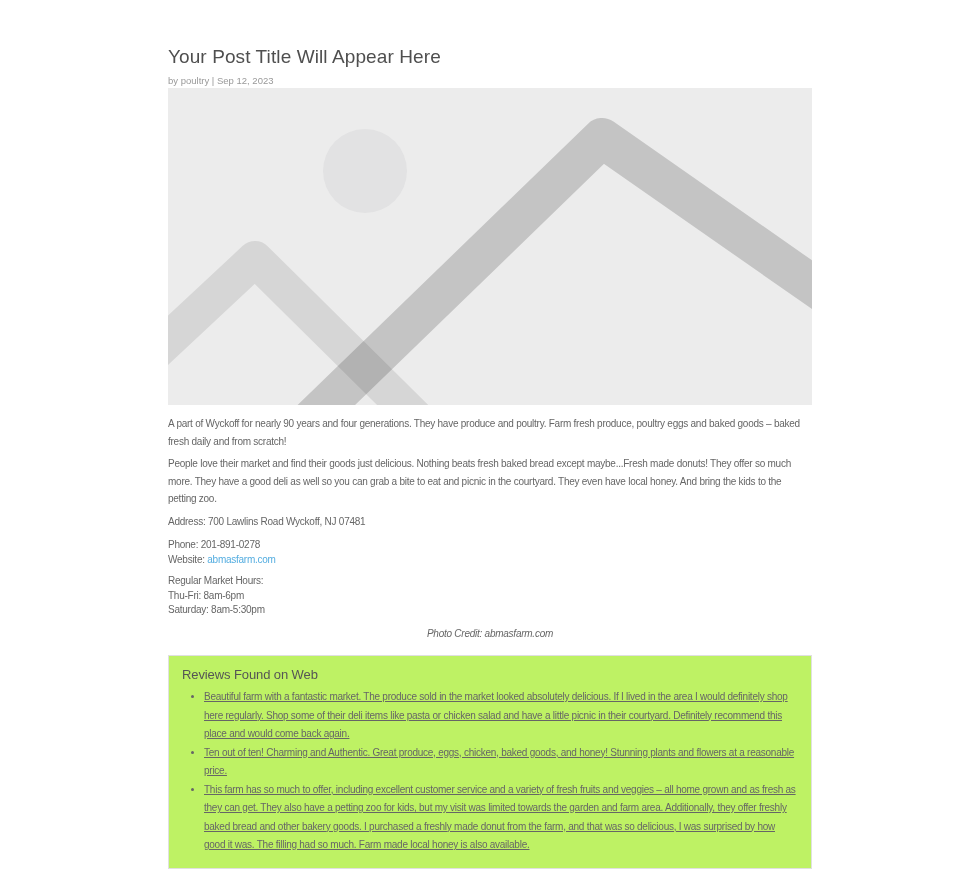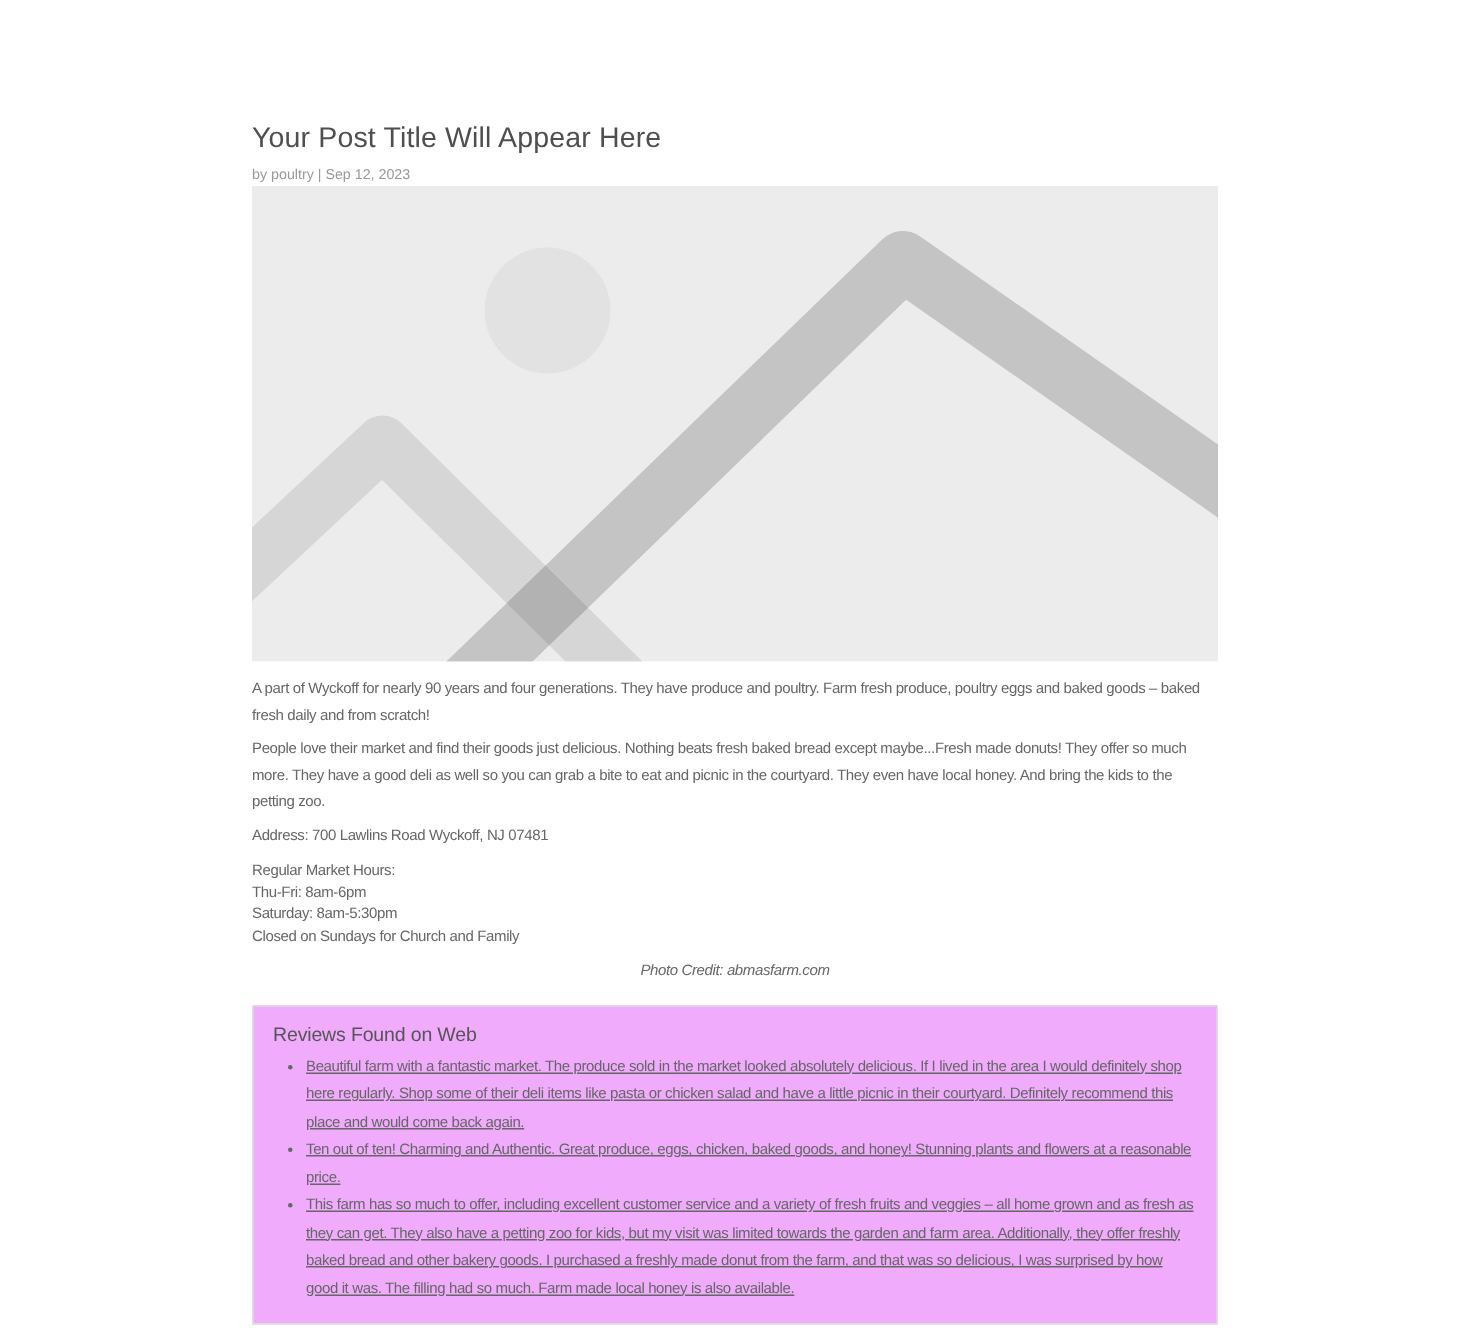--- a/index.html
+++ b/index.html
@@ -5,22 +5,22 @@
   * { box-sizing: border-box; }
   html, body {
     margin: 0; padding: 0;
     width: 980px; height: 890px;
     background: #ffffff;
     font-family: "Liberation Sans", "DejaVu Sans", sans-serif;
     overflow: hidden;
   }
   .page {
     width: 644px;
-    margin: 12px auto;
-    padding-top: 68px;
+    margin: 0 auto;
+    padding-top: 44px;
   }
   .post-title {
     margin: 0;
     font-size: 19px;
     line-height: 26px;
     font-weight: 500;
     color: #4f4f4f;
     letter-spacing: 0.1px;
   }
   .post-meta {
@@ -56,21 +56,21 @@
     font-size: 10px;
     line-height: 17px;
     letter-spacing: -0.2px;
     font-style: italic;
     color: #666666;
     text-align: center;
   }
   .reviews-box {
     margin-top: 13px;
     border: 1px solid #e0e0e0;
-    background: #f0abfc;
+    background: #bef264;
     padding: 10px 13px 13px 13px;
   }
   .reviews-heading {
     margin: 0;
     font-size: 13px;
     line-height: 17px;
     font-weight: 400;
     color: #555555;
     letter-spacing: -0.1px;
   }
@@ -104,26 +104,29 @@
   </svg>
 
   <div class="body-copy">
 
     <p>A part of Wyckoff for nearly 90 years and four generations. They have produce and poultry. Farm fresh produce, poultry eggs and baked goods – baked fresh daily and from scratch!</p>
 
     <p>People love their market and find their goods just delicious. Nothing beats fresh baked bread except maybe...Fresh made donuts! They offer so much more. They have a good deli as well so you can grab a bite to eat and picnic in the courtyard. They even have local honey. And bring the kids to the petting zoo.</p>
 
     <p class="address-block">Address: 700 Lawlins Road Wyckoff, NJ 07481</p>
 
+    <div class="tight">
+      <div>Phone: 201-891-0278</div>
+      <div><span>Website:</span> <a class="web-link" href="#">abmasfarm.com</a></div>
+    </div>
 
     <div class="tight">
       <div>Regular Market Hours:</div>
       <div>Thu-Fri: 8am-6pm</div>
       <div>Saturday: 8am-5:30pm</div>
-      <div>Closed on Sundays for Church and Family</div>
     </div>
 
     <p class="photo-credit">Photo Credit: abmasfarm.com</p>
   </div>
 
   <div class="reviews-box">
     <h3 class="reviews-heading">Reviews Found on Web</h3>
     <ul class="reviews-list">
       <li>Beautiful farm with a fantastic market. The produce sold in the market looked absolutely delicious. If I lived in the area I would definitely shop here regularly. Shop some of their deli items like pasta or chicken salad and have a little picnic in their courtyard. Definitely recommend this place and would come back again.</li>
       <li>Ten out of ten! Charming and Authentic. Great produce, eggs, chicken, baked goods, and honey! Stunning plants and flowers at a reasonable price.</li>

